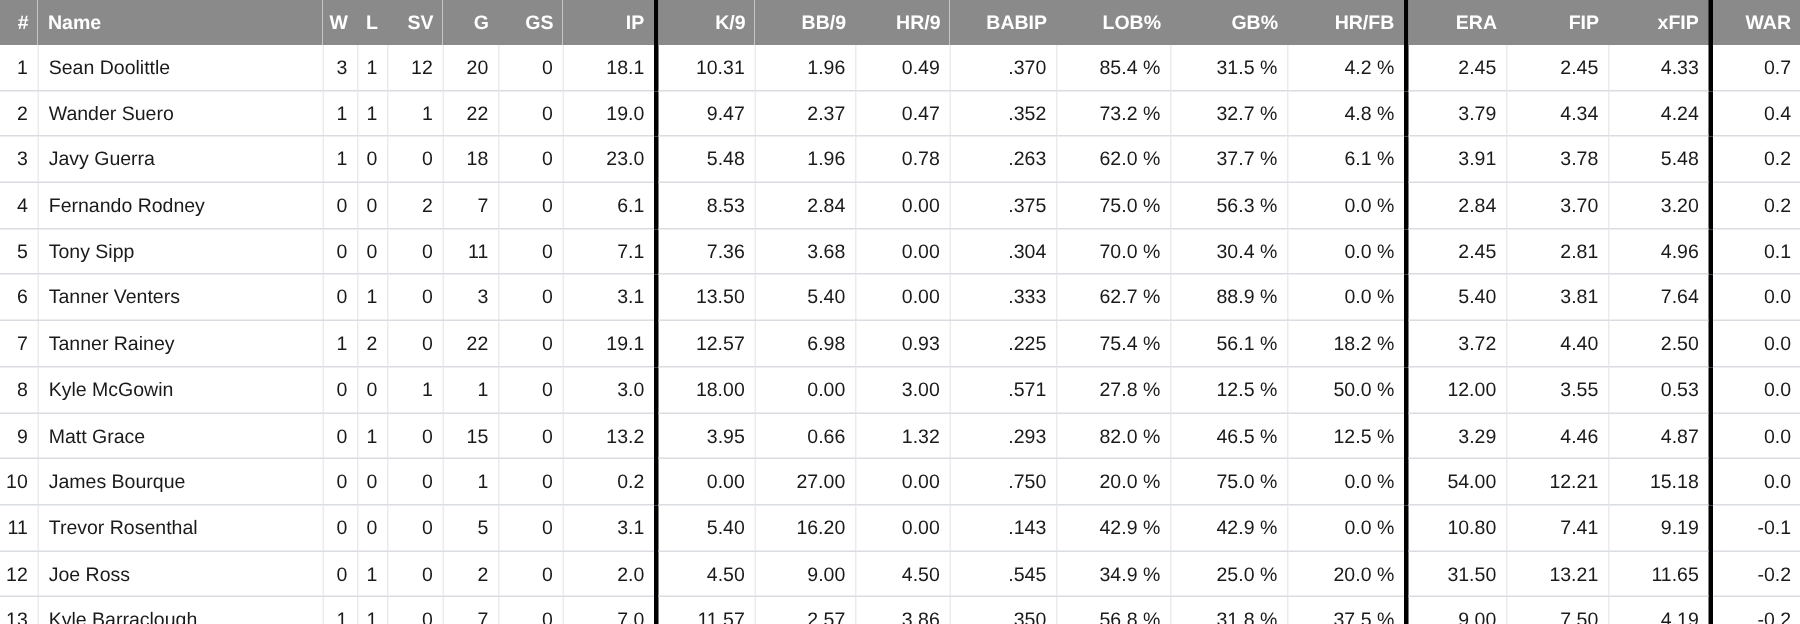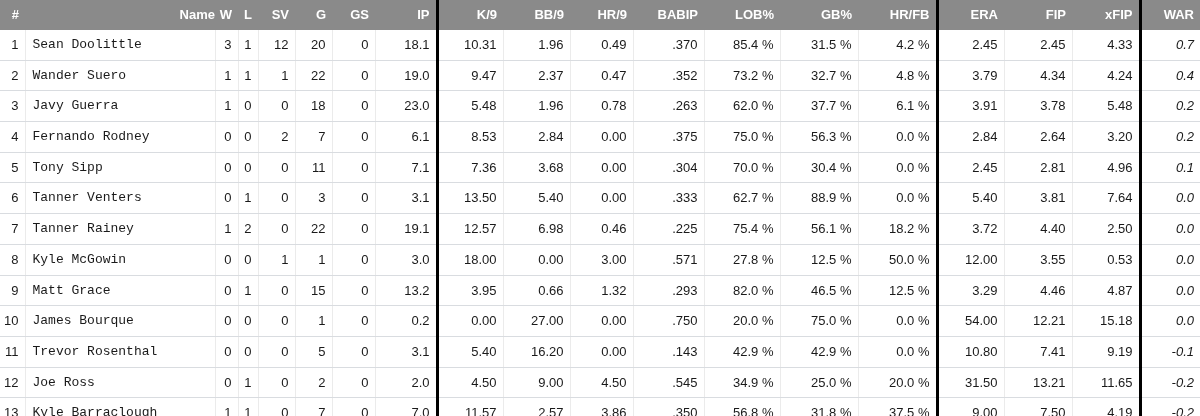--- a/index.html
+++ b/index.html
@@ -21,37 +21,37 @@
     color: #ffffff;
     font-weight: bold;
     font-size: 13px;
     height: 30px;
     line-height: 30px;
     text-align: right;
     padding: 0 6px 0 0;
     white-space: nowrap;
     overflow: hidden;
   }
-  thead th.col-name { text-align: right; padding: 0 0 0 7px; }
+  thead th.col-name { text-align: left; padding: 0 0 0 7px; }
   thead th.col-num  { padding-right: 6px; }
   tbody td {
     font-size: 13px;
     color: #1a1a1a;
     height: 29.69px;
     line-height: 29.69px;
     text-align: right;
     padding: 0 6px 0 0;
     border-right: 1px solid #ebebeb;
     border-bottom: 1px solid #d9dce0;
     background: #ffffff;
     white-space: nowrap;
     overflow: hidden;
   }
-  tbody td.col-name { text-align: left; padding: 0 0 0 7px; font-family: Liberation Mono, monospace; }
-  tbody td.col-war  { border-right: none; font-style: italic; }
+  tbody td.col-name { text-align: left; padding: 0 0 0 7px; }
+  tbody td.col-war  { border-right: none; }
   .divider { border-left: 3px solid #000000 !important; }
 </style>
 </head>
 <body>
 
 <table>
   <colgroup>
     <col style="width:25px">
       <col style="width:190px">
       <col style="width:23px">
@@ -169,21 +169,21 @@
         <td class="col-gs">0</td>
         <td class="col-ip">6.1</td>
         <td class="col-k9 divider">8.53</td>
         <td class="col-bb9">2.84</td>
         <td class="col-hr9">0.00</td>
         <td class="col-babip">.375</td>
         <td class="col-lob">75.0 %</td>
         <td class="col-gb">56.3 %</td>
         <td class="col-hrfb">0.0 %</td>
         <td class="col-era divider">2.84</td>
-        <td class="col-fip">2.64</td>
+        <td class="col-fip">3.70</td>
         <td class="col-xfip">3.20</td>
         <td class="col-war divider">0.2</td>
       </tr>
       <tr>
         <td class="col-num">5</td>
         <td class="col-name">Tony Sipp</td>
         <td class="col-w">0</td>
         <td class="col-l">0</td>
         <td class="col-sv">0</td>
         <td class="col-g">11</td>
@@ -226,21 +226,21 @@
         <td class="col-num">7</td>
         <td class="col-name">Tanner Rainey</td>
         <td class="col-w">1</td>
         <td class="col-l">2</td>
         <td class="col-sv">0</td>
         <td class="col-g">22</td>
         <td class="col-gs">0</td>
         <td class="col-ip">19.1</td>
         <td class="col-k9 divider">12.57</td>
         <td class="col-bb9">6.98</td>
-        <td class="col-hr9">0.46</td>
+        <td class="col-hr9">0.93</td>
         <td class="col-babip">.225</td>
         <td class="col-lob">75.4 %</td>
         <td class="col-gb">56.1 %</td>
         <td class="col-hrfb">18.2 %</td>
         <td class="col-era divider">3.72</td>
         <td class="col-fip">4.40</td>
         <td class="col-xfip">2.50</td>
         <td class="col-war divider">0.0</td>
       </tr>
       <tr>

